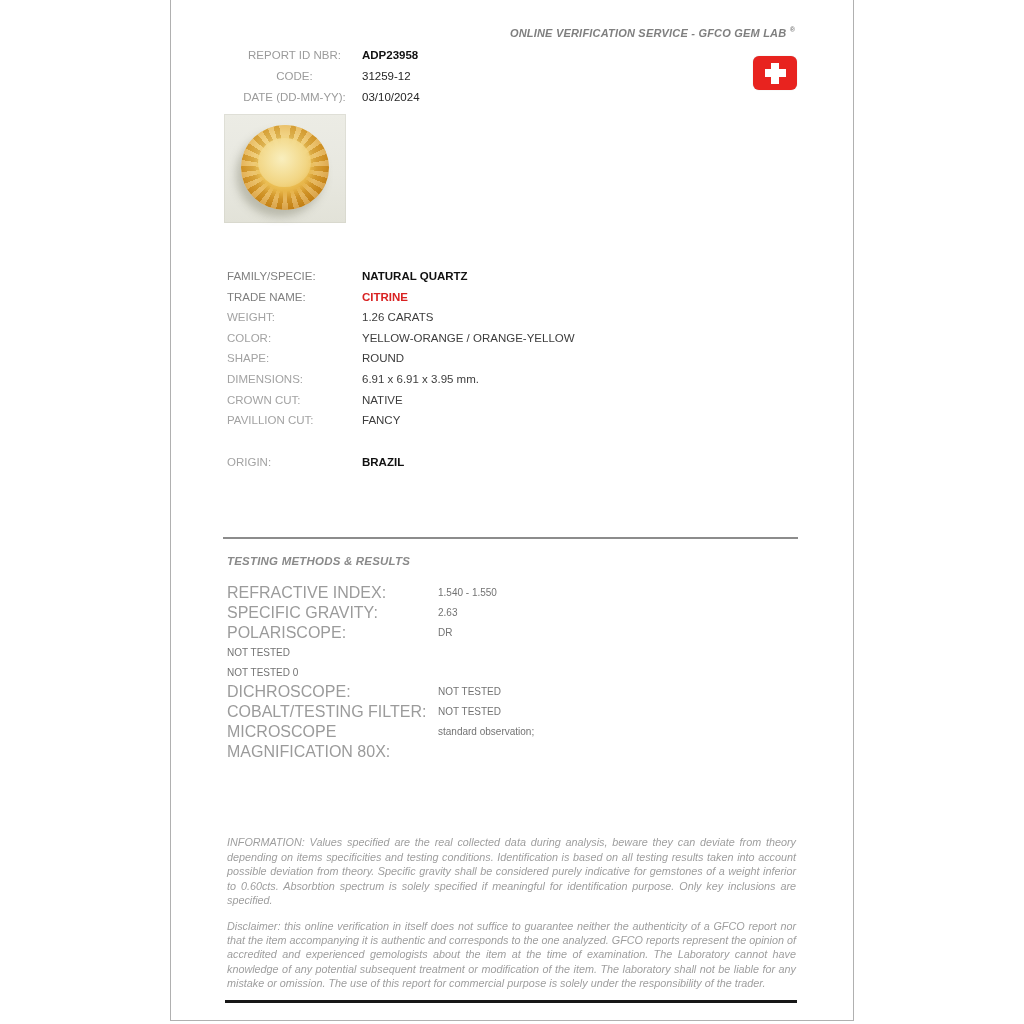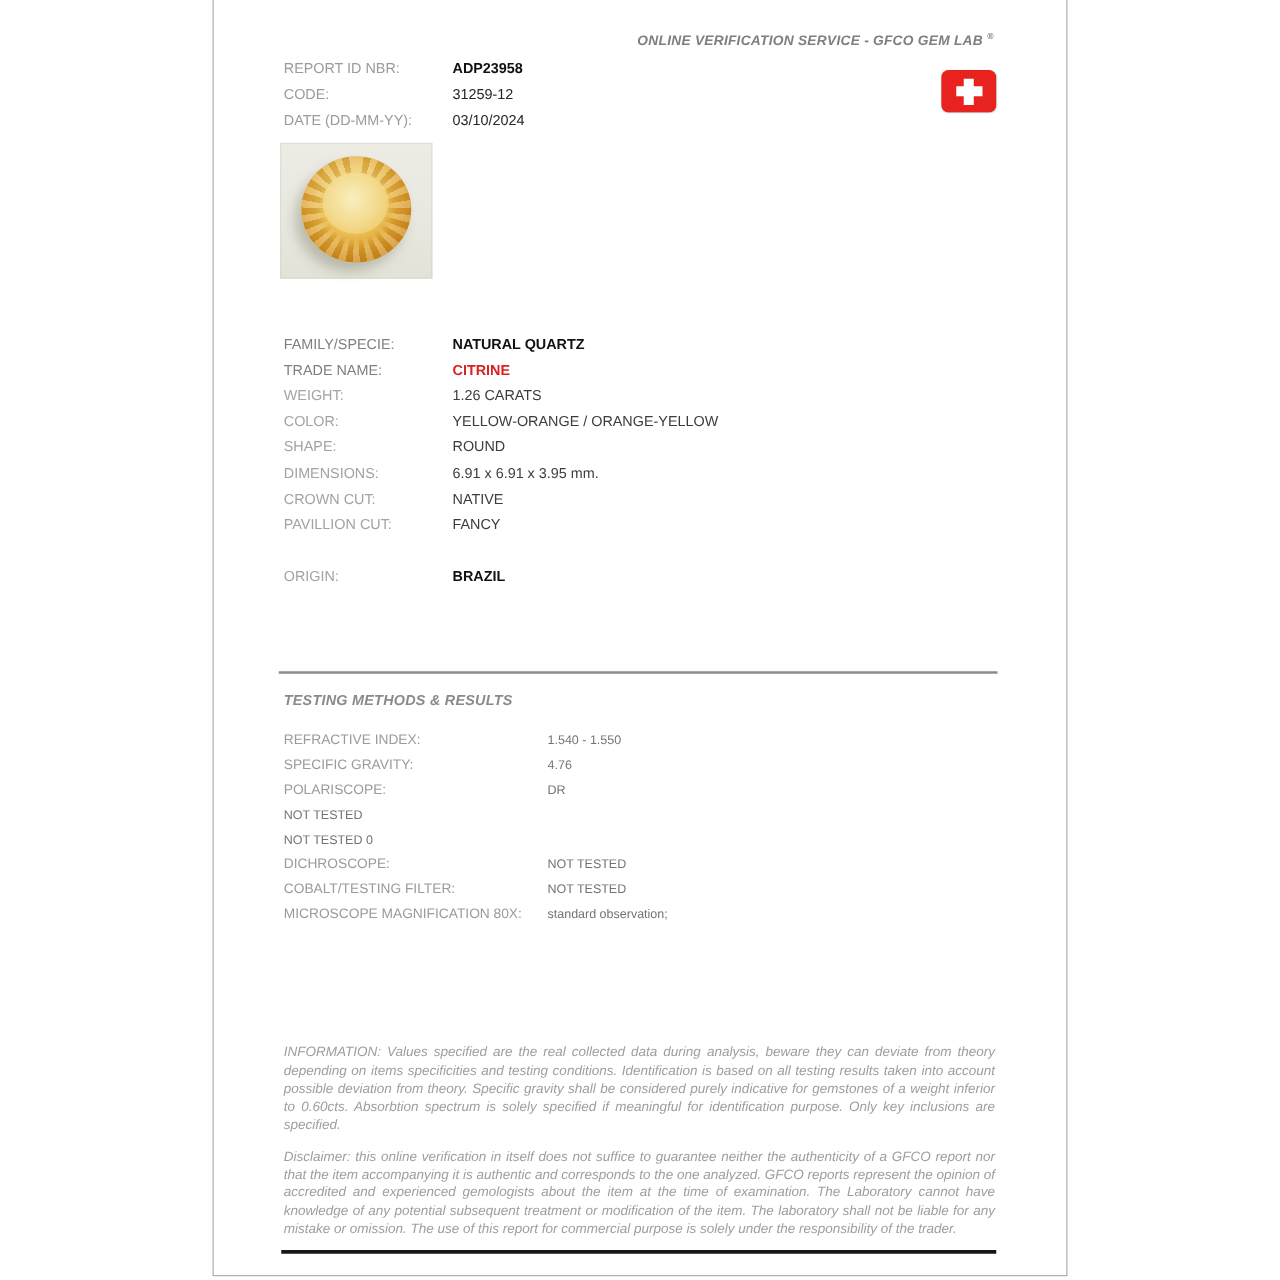--- a/index.html
+++ b/index.html
@@ -7,21 +7,21 @@
        font-family:"Liberation Sans",sans-serif;position:relative;}
   .canvas{position:absolute;inset:0;width:1024px;height:1024px;background:#fff;}
 
   .page-border{position:absolute;left:170px;top:-6px;width:684px;height:1027px;
     box-sizing:border-box;border:1px solid #b0b0b0;background:#fff;}
 
   .service-title{position:absolute;left:170px;top:26px;width:625px;text-align:right;
     font-style:italic;font-weight:bold;font-size:11px;color:#7f7f7f;letter-spacing:.2px;}
   .service-title sup{font-size:7px;vertical-align:super;}
 
-  .field-rows{position:absolute;left:227px;top:45px;}
+  .field-rows{position:absolute;left:227px;top:45px;text-align:center;}
   .frow{display:flex;height:20.8px;line-height:20.8px;font-size:11.5px;}
   .frow .lbl{width:135px;color:#9b9b9b;}
   .frow .val{color:#262626;}
   .frow .val.bold{font-weight:bold;color:#111;}
 
   .flag{position:absolute;left:753px;top:56px;width:44px;height:34px;border-radius:6px;
     background:
       linear-gradient(#fff,#fff) center/8px 21px no-repeat,
       linear-gradient(#fff,#fff) center/21px 8px no-repeat,
       #e8231f;
@@ -57,21 +57,21 @@
   .origin-row .lbl{width:135px;color:#a3a3a3;}
   .origin-row .val{color:#111;font-weight:bold;}
 
   .divider{position:absolute;left:223px;top:537px;width:575px;height:2px;background:#8c8c8c;}
 
   .testing-heading{position:absolute;left:227px;top:555px;font-style:italic;
     font-weight:bold;font-size:11.5px;color:#8a8a8a;letter-spacing:.2px;}
 
   .test-rows{position:absolute;left:227px;top:583px;}
   .trow{display:flex;height:19.9px;line-height:19.9px;}
-  .trow .lbl{width:211px;color:#9b9b9b;font-size:11px;}
+  .trow .lbl{width:211px;color:#9b9b9b;font-size:16px;}
   .trow .val{color:#737373;font-size:10px;}
 
   .note{position:absolute;left:227px;width:569px;font-style:italic;color:#9e9e9e;
     font-size:10.8px;text-align:justify;}
   .note.info{top:835px;line-height:14.6px;}
   .note.disclaimer{top:919px;line-height:14.2px;}
 
   .bottom-line{position:absolute;left:225px;top:1000px;width:572px;height:3px;background:#171717;}
 </style>
 </head>
@@ -150,21 +150,21 @@
 
   <div class="testing-heading">TESTING METHODS &amp; RESULTS</div>
 
   <div class="test-rows">
     <div class="trow">
       <span class="lbl">REFRACTIVE INDEX:</span>
       <span class="val">1.540 - 1.550</span>
     </div>
     <div class="trow">
       <span class="lbl">SPECIFIC GRAVITY:</span>
-      <span class="val">4.76</span>
+      <span class="val">2.63</span>
     </div>
     <div class="trow">
       <span class="lbl">POLARISCOPE:</span>
       <span class="val">DR</span>
     </div>
     <div class="trow">
       <span class="val">NOT TESTED</span>
     </div>
     <div class="trow">
       <span class="val">NOT TESTED 0</span>

